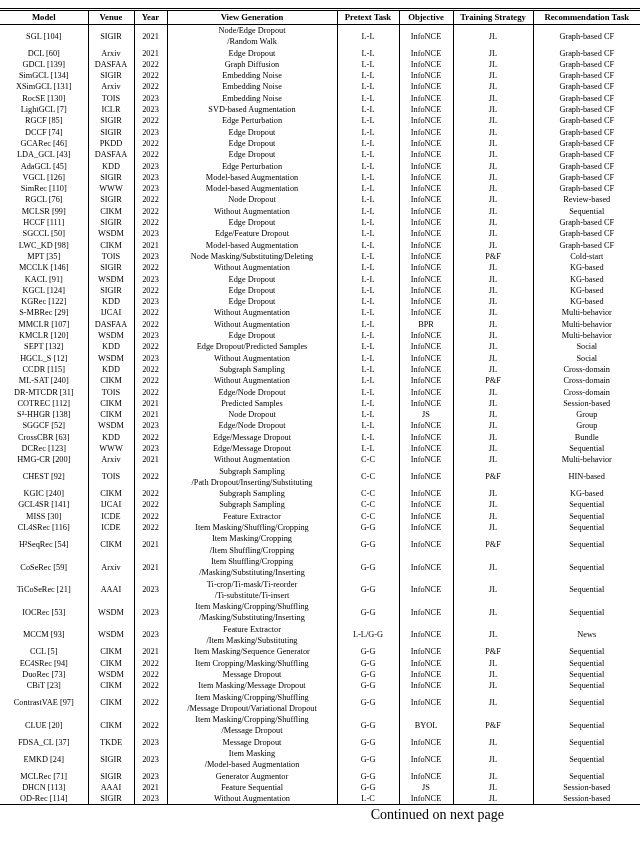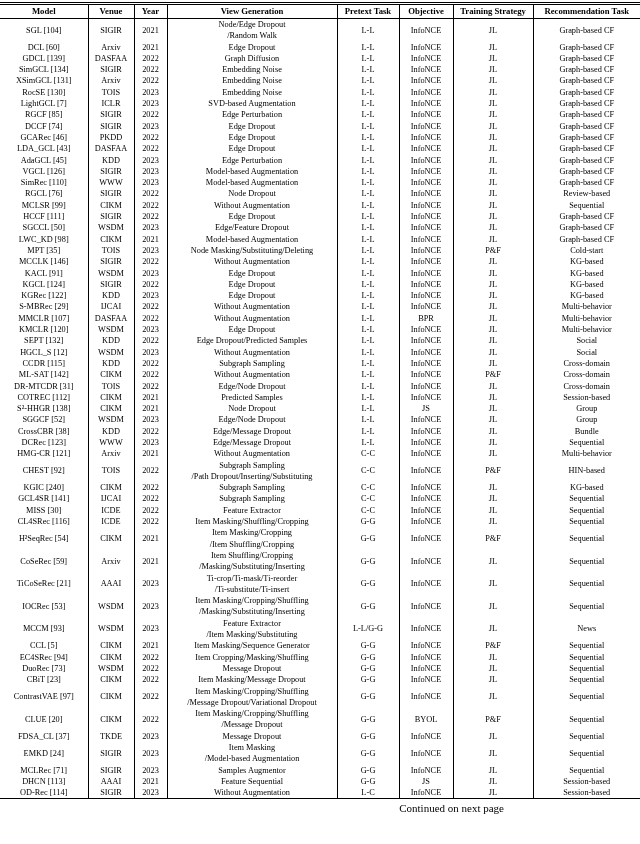--- a/index.html
+++ b/index.html
@@ -3,21 +3,21 @@
 <meta charset="utf-8">
 <style>
   * { margin: 0; padding: 0; box-sizing: border-box; }
   html, body {
     width: 640px; height: 844px;
     background: #ffffff;
     color: #000000;
     font-family: "Liberation Serif", serif;
     overflow: hidden;
   }
-  .page { width: 512px; padding-top: 2px; }
+  .page { width: 512px; padding-top: 8px; }
 
   table.methods {
     width: 640px;
     border-collapse: collapse;
     table-layout: fixed;
     border-top: 3px double #000;
     border-bottom: 1px solid #000;
   }
   col.c-model    { width: 88px; }
   col.c-venue    { width: 46px; }
@@ -43,21 +43,21 @@
   thead th {
     font-weight: bold;
     font-size: 8.7px;
     line-height: 13px;
     border-bottom: 1px solid #000;
     white-space: nowrap;
   }
 
   .continued {
     text-align: right;
-    font-size: 11px;
+    font-size: 14px;
     line-height: 13px;
     padding: 3px 8px 0 0;
   }
 </style>
 </head>
 <body>
 
 <div class="page">
   <table class="methods">
     <colgroup>
@@ -378,21 +378,21 @@
           <td>CCDR [115]</td>
           <td>KDD</td>
           <td>2022</td>
           <td>Subgraph Sampling</td>
           <td>L-L</td>
           <td>InfoNCE</td>
           <td>JL</td>
           <td>Cross-domain</td>
         </tr>
         <tr>
-          <td>ML-SAT [142]</td>
+          <td>ML-SAT [240]</td>
           <td>CIKM</td>
           <td>2022</td>
           <td>Without Augmentation</td>
           <td>L-L</td>
           <td>InfoNCE</td>
           <td>P&amp;F</td>
           <td>Cross-domain</td>
         </tr>
         <tr>
           <td>DR-MTCDR [31]</td>
@@ -428,41 +428,41 @@
           <td>SGGCF [52]</td>
           <td>WSDM</td>
           <td>2023</td>
           <td>Edge/Node Dropout</td>
           <td>L-L</td>
           <td>InfoNCE</td>
           <td>JL</td>
           <td>Group</td>
         </tr>
         <tr>
-          <td>CrossCBR [38]</td>
+          <td>CrossCBR [63]</td>
           <td>KDD</td>
           <td>2022</td>
           <td>Edge/Message Dropout</td>
           <td>L-L</td>
           <td>InfoNCE</td>
           <td>JL</td>
           <td>Bundle</td>
         </tr>
         <tr>
           <td>DCRec [123]</td>
           <td>WWW</td>
           <td>2023</td>
           <td>Edge/Message Dropout</td>
           <td>L-L</td>
           <td>InfoNCE</td>
           <td>JL</td>
           <td>Sequential</td>
         </tr>
         <tr>
-          <td>HMG-CR [121]</td>
+          <td>HMG-CR [200]</td>
           <td>Arxiv</td>
           <td>2021</td>
           <td>Without Augmentation</td>
           <td>C-C</td>
           <td>InfoNCE</td>
           <td>JL</td>
           <td>Multi-behavior</td>
         </tr>
         <tr>
           <td>CHEST [92]</td>
@@ -650,21 +650,21 @@
 /Model-based Augmentation</td>
           <td>G-G</td>
           <td>InfoNCE</td>
           <td>JL</td>
           <td>Sequential</td>
         </tr>
         <tr>
           <td>MCLRec [71]</td>
           <td>SIGIR</td>
           <td>2023</td>
-          <td>Samples Augmentor</td>
+          <td>Generator Augmentor</td>
           <td>G-G</td>
           <td>InfoNCE</td>
           <td>JL</td>
           <td>Sequential</td>
         </tr>
         <tr>
           <td>DHCN [113]</td>
           <td>AAAI</td>
           <td>2021</td>
           <td>Feature Sequential</td>

